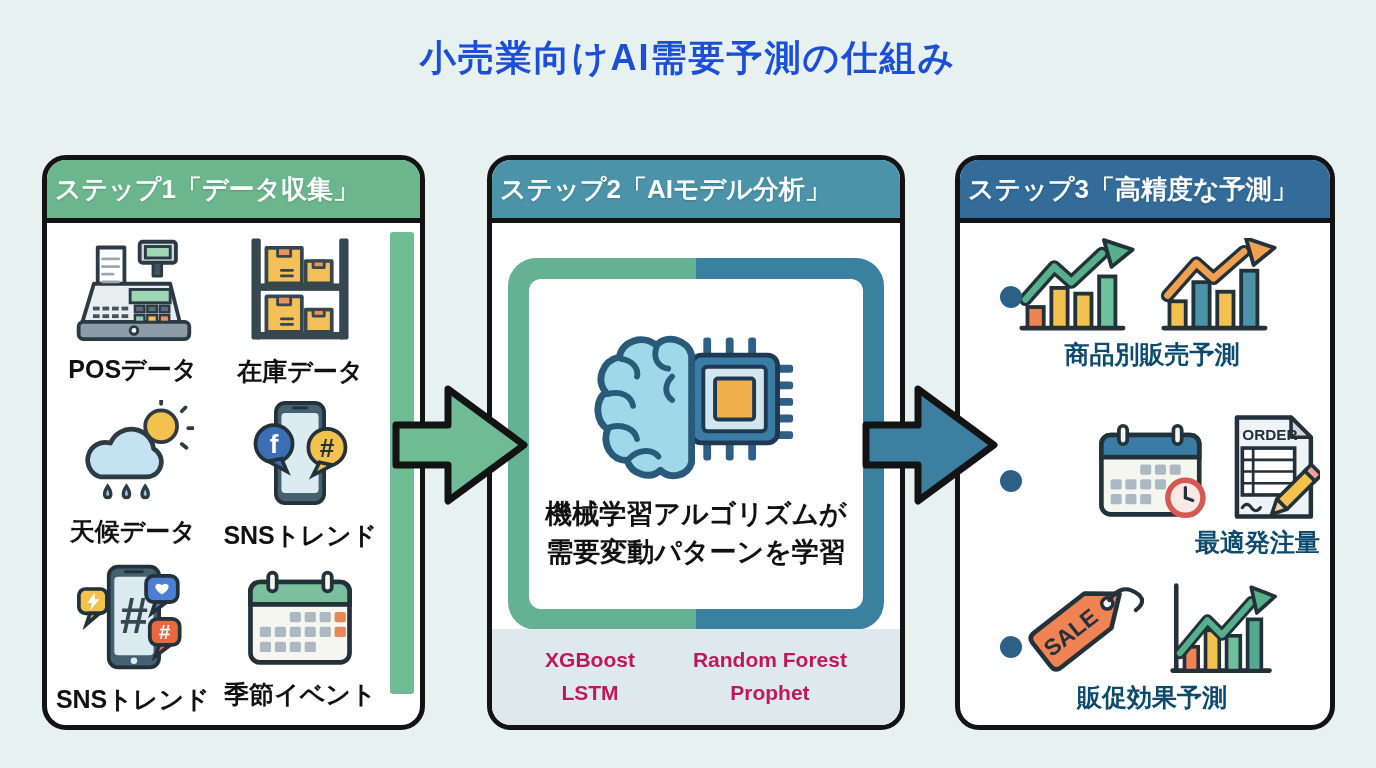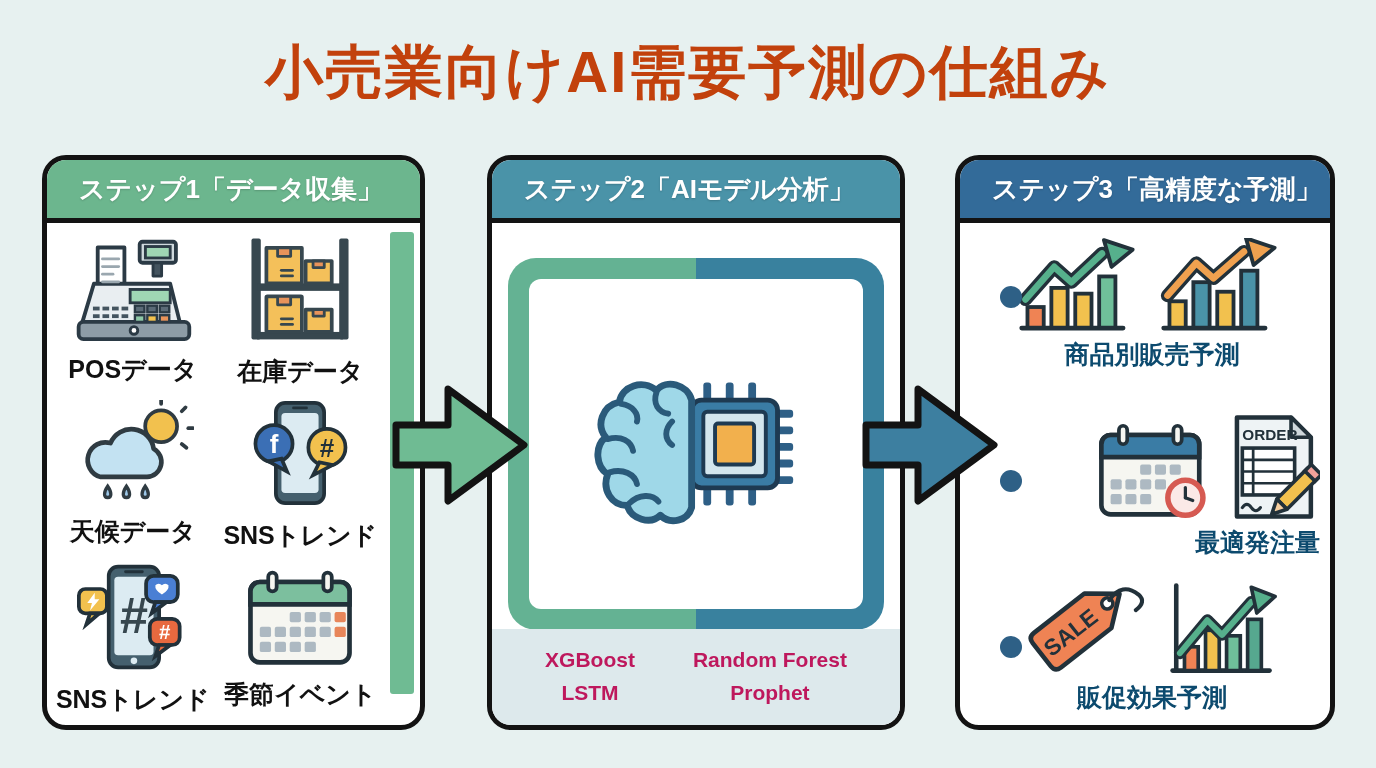--- a/index.html
+++ b/index.html
@@ -6,36 +6,36 @@
   html,body { width:1376px; height:768px; }
   body {
     font-family: "Liberation Sans", "DejaVu Sans", sans-serif;
     background:#e7f1f0;
     overflow:hidden;
   }
   #stage { position:relative; width:1376px; height:768px; background:#e7f1f0; }
 
   .main-title {
     position:absolute; top:34px; left:0; width:100%;
-    text-align:center; font-size:58px; font-weight:900; color:#c2410c;
+    text-align:center; font-size:36px; font-weight:900; color:#1d4ed8;
     letter-spacing:2px;
   }
 
   .panel {
     position:absolute; top:155px; height:575px;
     background:#ffffff; border:5px solid #131313; border-radius:24px;
     overflow:hidden;
   }
   #panel1 { left:42px;  width:383px; }
   #panel2 { left:487px; width:418px; }
   #panel3 { left:955px; width:380px; }
 
   .panel-header {
     height:63px; border-bottom:5px solid #131313;
-    display:flex; align-items:center; padding-left:32px;
+    display:flex; align-items:center; padding-left:8px;
     color:#ffffff; font-size:26px; font-weight:800;
     text-shadow:0 1px 2px rgba(0,0,0,.18);
   }
   #panel1 .panel-header { background:#6cb68e; }
   #panel2 .panel-header { background:#4a93a8; }
   #panel3 .panel-header { background:#336b99; }
 
   
   .p1-grid {
     position:absolute; top:68px; left:2px; right:36px; bottom:4px;
@@ -306,20 +306,24 @@
             <g fill="none" stroke="#2a5a7a" stroke-width="6" stroke-linecap="round">
               <path d="M64 32 C60 44 66 52 76 54"></path>
               <path d="M28 44 C40 46 46 54 44 62"></path>
               <path d="M14 80 C28 76 38 82 40 92"></path>
               <path d="M16 114 C30 110 42 116 44 126"></path>
               <path d="M36 146 C46 136 60 136 66 144"></path>
               <path d="M80 62 C72 70 72 80 80 86"></path>
             </g>
           </svg>
         </span>
+        <div class="p2-desc">
+          <div>機械学習アルゴリズムが</div>
+          <div>需要変動パターンを学習</div>
+        </div>
       </div>
     </div>
     <div class="p2-algos">
       <div class="algo-col">
         <div>XGBoost</div>
         <div>LSTM</div>
       </div>
       <div class="algo-col">
         <div>Random Forest</div>
         <div>Prophet</div>

